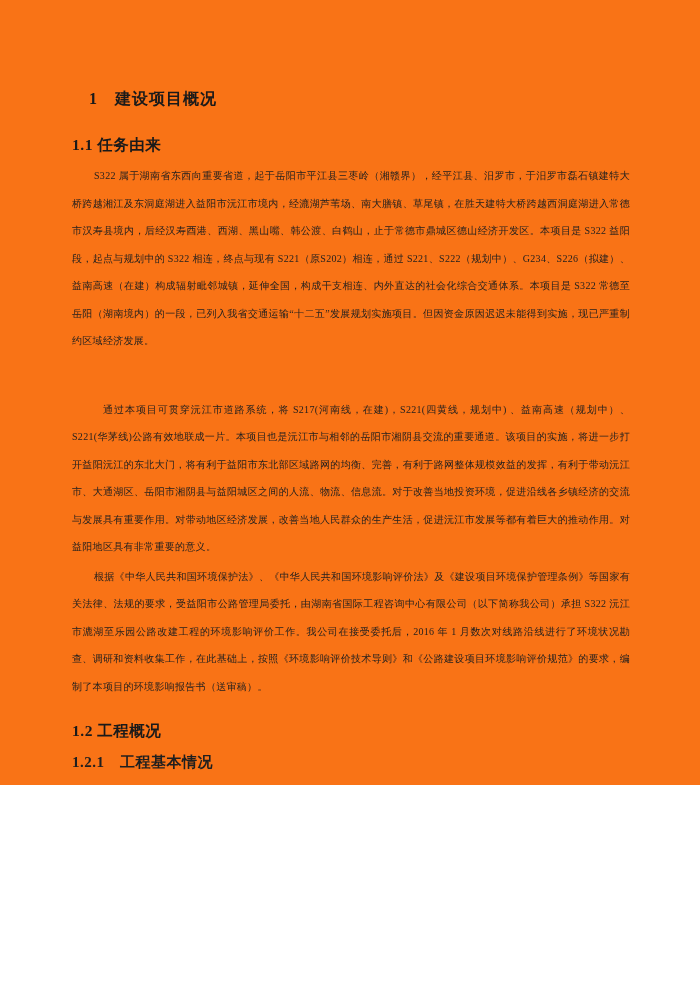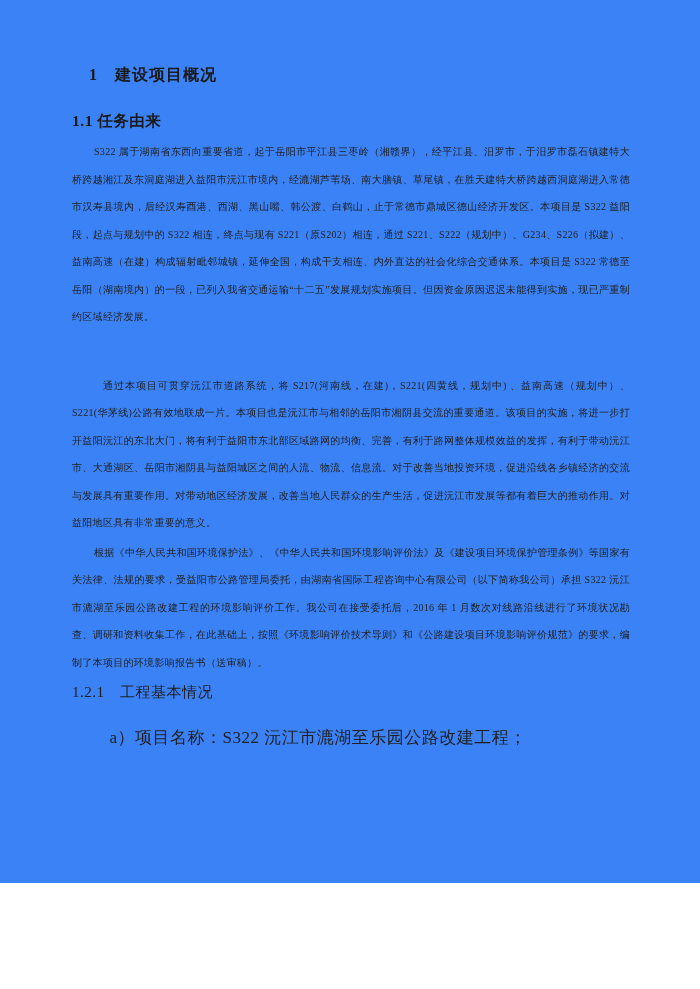--- a/index.html
+++ b/index.html
@@ -9,24 +9,24 @@
       background: #ffffff;
     }
     body {
       width: 700px;
       height: 989px;
       font-family: "Liberation Serif", "DejaVu Serif", serif;
     }
     .page {
       position: relative;
       width: 700px;
-      height: 883px;
-      background: #3b82f6;
+      height: 785px;
+      background: #f97316;
       color: #1e1e1e;
-      padding: 60px 70px 0 72px;
+      padding: 84px 70px 0 72px;
       overflow: hidden;
     }
     .h-chapter {
       margin: 0 0 4px 0;
       padding-left: 17px;
       font-size: 16px;
       font-weight: 700;
       line-height: 30px;
       letter-spacing: 1px;
       color: #1a1a1a;
@@ -48,21 +48,21 @@
       letter-spacing: 0.3px;
       color: #1f1f1f;
     }
     .para-wide-indent {
       text-indent: 3.1em;
       margin-top: 41px;
     }
     .h-subsection {
       margin: 2px 0 16px 0;
       font-size: 15px;
-      font-weight: 400;
+      font-weight: 700;
       line-height: 29px;
       letter-spacing: 0.5px;
       color: #1f1f1f;
     }
     .list-item {
       margin: 0;
       font-size: 17px;
       line-height: 29px;
       text-indent: 2.2em;
       letter-spacing: 0.5px;
@@ -88,20 +88,21 @@
   <h1 class="h-chapter">1　建设项目概况</h1>
 
   <h2 class="h-section">1.1 任务由来</h2>
 
   <p class="para">S322 属于湖南省东西向重要省道，起于岳阳市平江县三枣岭（湘赣界），经平江县、汨罗市，于汨罗市磊石镇建特大桥跨越湘江及东洞庭湖进入益阳市沅江市境内，经漉湖芦苇场、南大膳镇、草尾镇，在胜天建特大桥跨越西洞庭湖进入常德市汉寿县境内，后经汉寿酉港、西湖、黑山嘴、韩公渡、白鹤山，止于常德市鼎城区德山经济开发区。本项目是 S322 益阳段，起点与规划中的 S322 相连，终点与现有 S221（原S202）相连，通过 S221、S222（规划中）、G234、S226（拟建）、益南高速（在建）构成辐射毗邻城镇，延伸全国，构成干支相连、内外直达的社会化综合交通体系。本项目是 S322 常德至岳阳（湖南境内）的一段，已列入我省交通运输“十二五”发展规划实施项目。但因资金原因迟迟未能得到实施，现已严重制约区域经济发展。</p>
 
   <p class="para para-wide-indent">通过本项目可贯穿沅江市道路系统，将 S217(河南线，在建)，S221(四黄线，规划中) 、益南高速（规划中）、S221(华茅线)公路有效地联成一片。本项目也是沅江市与相邻的岳阳市湘阴县交流的重要通道。该项目的实施，将进一步打开益阳沅江的东北大门，将有利于益阳市东北部区域路网的均衡、完善，有利于路网整体规模效益的发挥，有利于带动沅江市、大通湖区、岳阳市湘阴县与益阳城区之间的人流、物流、信息流。对于改善当地投资环境，促进沿线各乡镇经济的交流与发展具有重要作用。对带动地区经济发展，改善当地人民群众的生产生活，促进沅江市发展等都有着巨大的推动作用。对益阳地区具有非常重要的意义。</p>
 
   <p class="para">根据《中华人民共和国环境保护法》、《中华人民共和国环境影响评价法》及《建设项目环境保护管理条例》等国家有关法律、法规的要求，受益阳市公路管理局委托，由湖南省国际工程咨询中心有限公司（以下简称我公司）承担 S322 沅江市漉湖至乐园公路改建工程的环境影响评价工作。我公司在接受委托后，2016 年 1 月数次对线路沿线进行了环境状况勘查、调研和资料收集工作，在此基础上，按照《环境影响评价技术导则》和《公路建设项目环境影响评价规范》的要求，编制了本项目的环境影响报告书（送审稿）。</p>
 
+  <h2 class="h-section">1.2 工程概况</h2>
 
   <h3 class="h-subsection">1.2.1　工程基本情况</h3>
 
   <p class="list-item">a）项目名称：S322 沅江市漉湖至乐园公路改建工程；</p>
 
 
   <div class="page-footer">
     <span class="page-number">3</span>
   </div>
 

